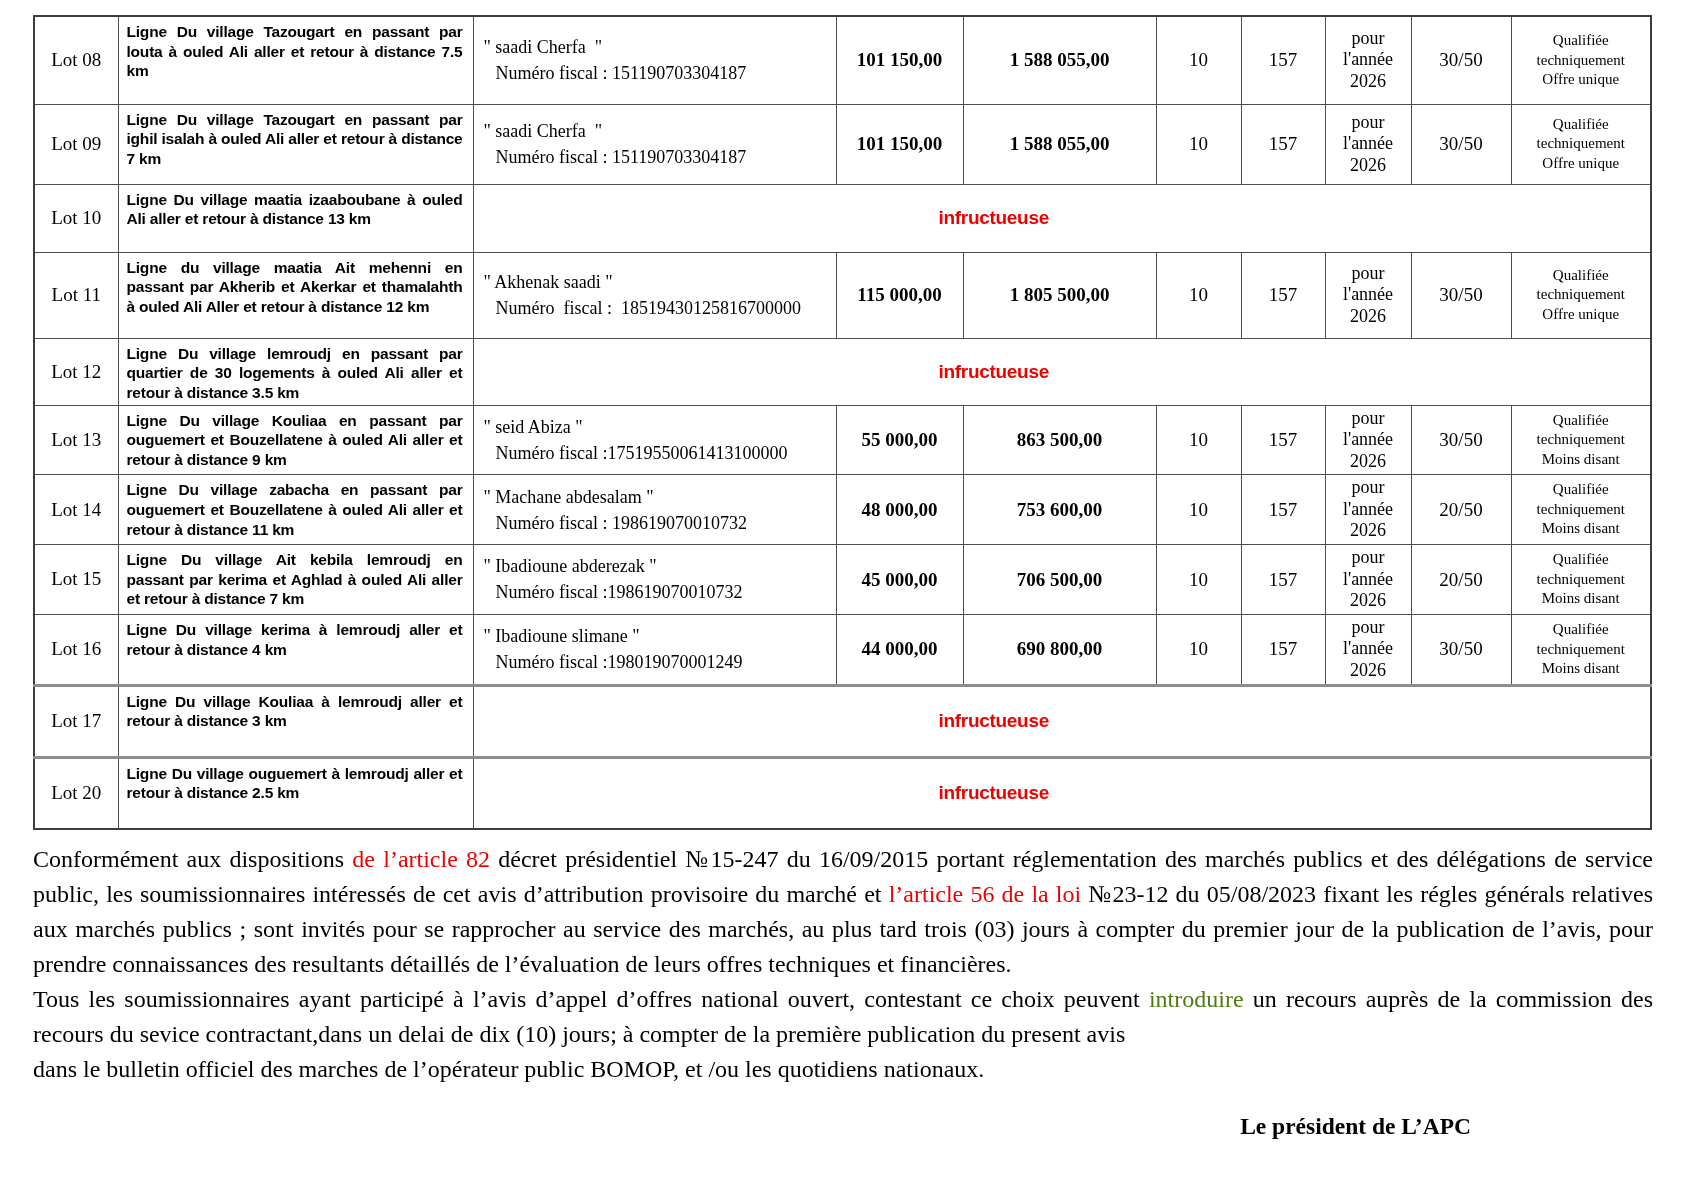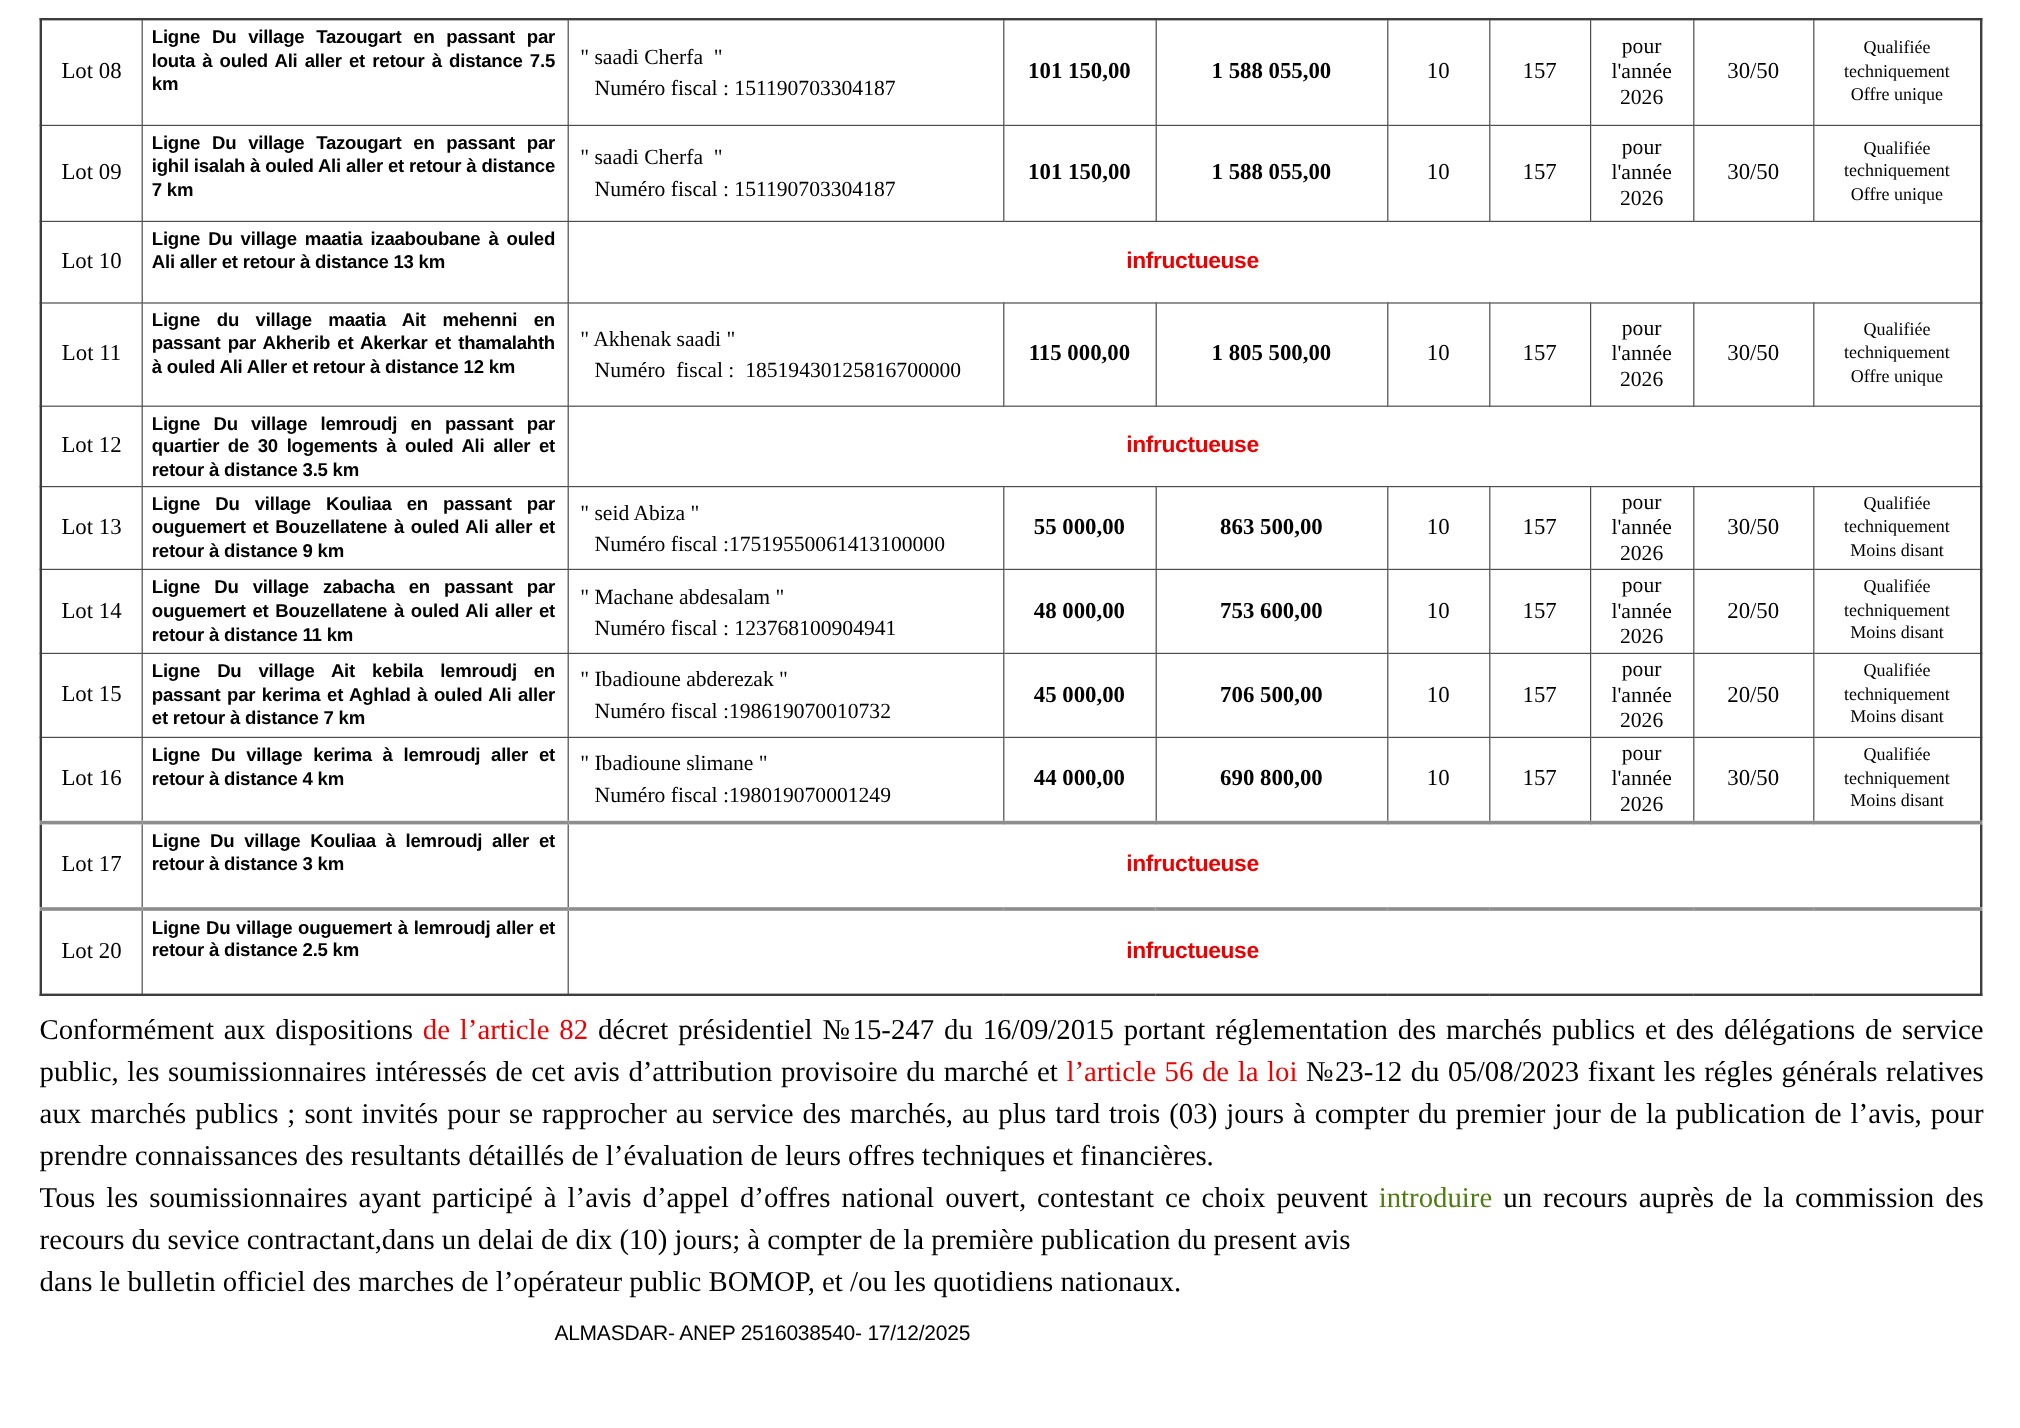--- a/index.html
+++ b/index.html
@@ -163,21 +163,21 @@
           <td class="num">157</td>
           <td class="num small2">pour l'année 2026</td>
           <td class="num">30/50</td>
           <td class="qual">Qualifiée techniquement Moins disant</td>
         </tr>
         <tr>
           <td class="lot">Lot 14</td>
           <td class="desc">Ligne Du village zabacha en passant par ouguemert et Bouzellatene à ouled Ali aller et retour à distance 11 km</td>
           <td class="contractor">
             <div class="cname">" Machane abdesalam "</div>
-            <div class="cfisc">Numéro fiscal : 123768100904941</div>
+            <div class="cfisc">Numéro fiscal : 198619070010732</div>
           </td>
           <td class="num bold">48 000,00</td>
           <td class="num bold">753 600,00</td>
           <td class="num">10</td>
           <td class="num">157</td>
           <td class="num small2">pour l'année 2026</td>
           <td class="num">20/50</td>
           <td class="qual">Qualifiée techniquement Moins disant</td>
         </tr>
         <tr>
@@ -222,16 +222,16 @@
         </tr>
       </tbody>
   </table>
 
   <div class="legal">
     <p><span>Conformément  aux dispositions </span><span class="redtxt" style="color: rgb(238, 0, 0);">de l’article 82</span><span> décret présidentiel №15-247 du 16/09/2015 portant réglementation des marchés publics et des délégations de service public, les soumissionnaires intéressés de cet avis d’attribution provisoire du marché et </span><span class="redtxt" style="color: rgb(238, 0, 0);">l’article 56 de la loi</span><span> №23-12 du 05/08/2023 fixant les régles générals relatives aux marchés publics ; sont invités pour se rapprocher au service des marchés, au plus tard trois (03) jours à compter du premier jour de la publication de l’avis, pour prendre connaissances des resultants détaillés de l’évaluation de leurs offres techniques et financières.</span></p>
     <p><span>Tous les soumissionnaires ayant participé à l’avis d’appel d’offres national ouvert, contestant ce choix peuvent </span><span class="redtxt" style="color: #4d7c0f;">introduire</span><span> un recours auprès de la commission des recours du sevice contractant,dans un delai de  dix (10) jours; à compter de la première publication du present avis</span></p>
     <p class="nojust"><span>dans le bulletin officiel des marches de l’opérateur public BOMOP, et /ou  les quotidiens nationaux.</span></p>
   </div>
 
-
-  <div class="anep">ALMASDAR- ANEP 2516038540- 17/12/2025</div>
+  <div class="signature">Le  président de L’APC</div>
+
 
 </div>
 
 </body></html>

